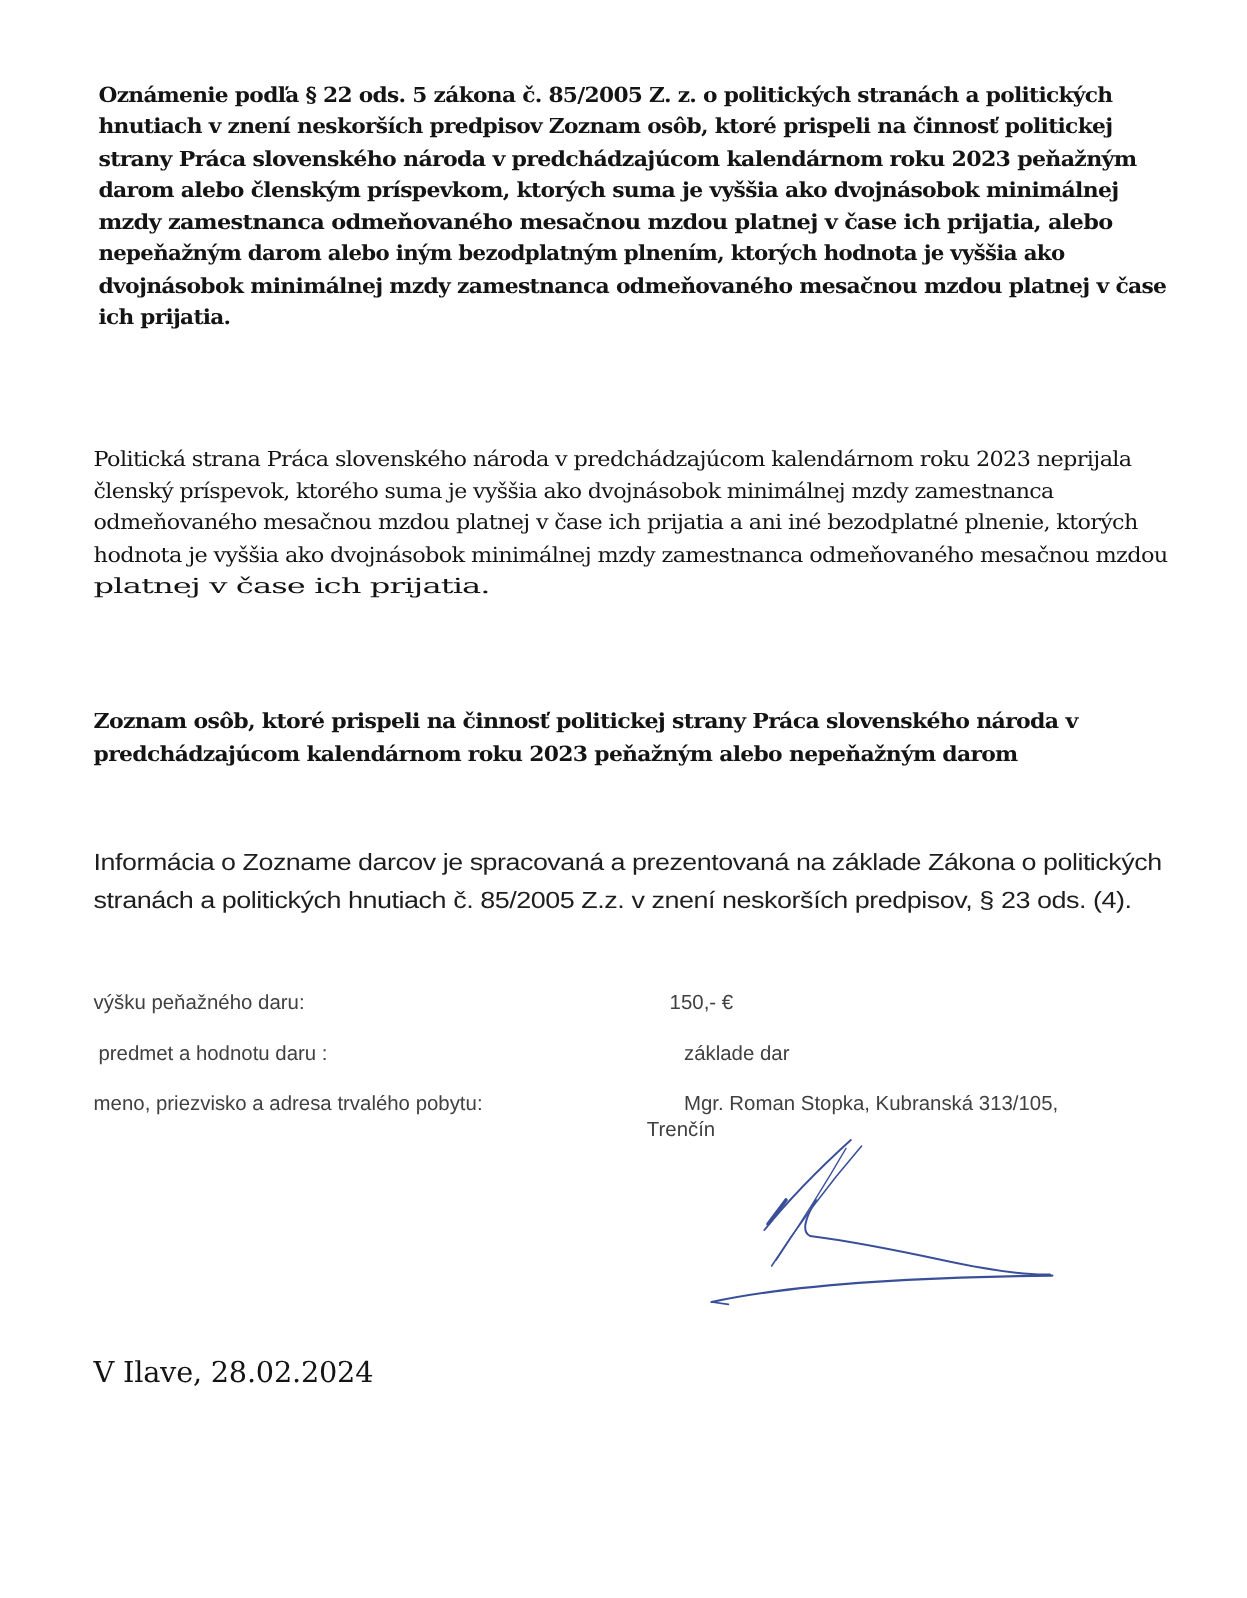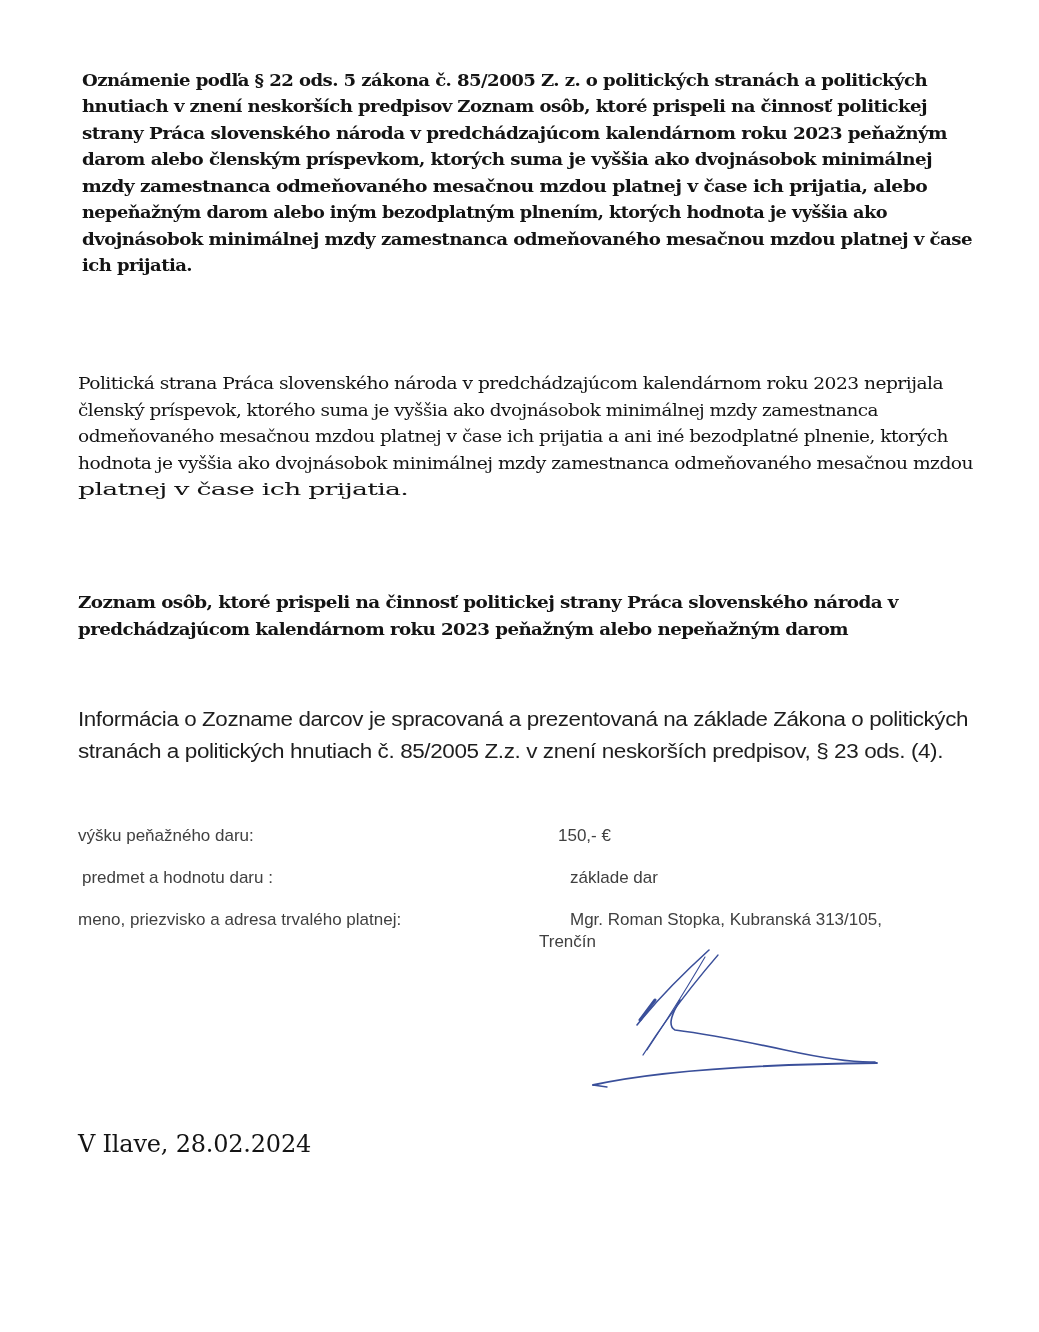--- a/index.html
+++ b/index.html
@@ -53,21 +53,21 @@
   <div class="kv sans">
     <div>
       <div class="line" style="left:78px; top:826px;">výšku peňažného daru:</div>
       <div class="line" style="left:558px; top:826px;">150,- €</div>
     </div>
     <div>
       <div class="line" style="left:82px; top:868px;">predmet a hodnotu  daru :</div>
       <div class="line" style="left:570px; top:868px;">základe dar</div>
     </div>
     <div>
-      <div class="line" style="left:78px; top:910px;">meno, priezvisko a adresa trvalého platnej:</div>
+      <div class="line" style="left:78px; top:910px;">meno, priezvisko a adresa trvalého pobytu:</div>
       <div class="line" style="left:570px; top:910px;">Mgr. Roman Stopka, Kubranská 313/105,</div>
       <div class="line" style="left:539px; top:932px;">Trenčín</div>
     </div>
   </div>
 
   <svg class="sig" viewBox="0 0 300 150">
     <g fill="none" stroke="#3a4f9a" stroke-linecap="round" stroke-linejoin="round">
       <path d="M55 75 L70 55" stroke-width="3"></path>
       <path d="M52 80 Q80 45 124 5" stroke-width="1.6"></path>
       <path d="M58 110 Q90 60 133 10" stroke-width="1.3"></path>

